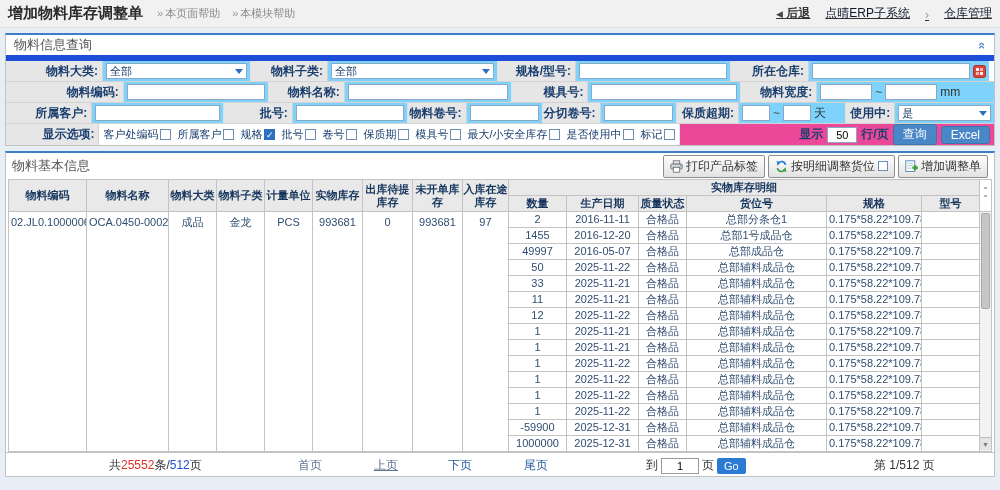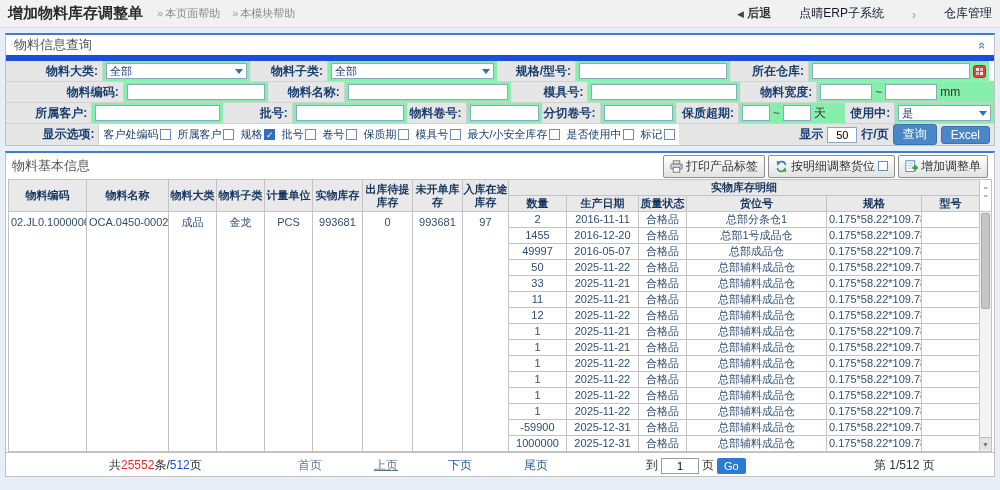--- a/index.html
+++ b/index.html
@@ -3,52 +3,52 @@
 <meta charset="utf-8">
 <style>
   * { box-sizing: border-box; margin:0; padding:0; }
   html,body { width:1000px; height:490px; overflow:hidden; background:#e7eef6; font-family:"Liberation Sans","DejaVu Sans",sans-serif; font-size:12px; color:#333; }
 
   
   .topbar { height:28px; background:#f1f1f1; border-bottom:1px solid #e0e0e0; display:flex; align-items:center; padding:0 8px; }
   .page-title { font-size:15px; font-weight:bold; color:#2b2b2b; margin-right:14px; }
   .help-link { color:#8a8a8a; font-size:11px; margin-right:12px; cursor:pointer; }
   .help-link .arr { color:#9a9a9a; margin-right:2px; }
-  .topbar-right { margin-left:auto; display:flex; align-items:flex-end; gap:28px; font-size:12px; }
+  .topbar-right { margin-left:auto; display:flex; align-items:flex-end; gap:15px; font-size:12px;text-decoration:underline; }
   .back-link { color:#333; font-weight:bold; cursor:pointer; }
   .back-link .tri { font-size:9px; color:#444; }
   .crumb { color:#0f172a; cursor:pointer; }
   .crumb-sep { color:#9a9a9a; }
 
   
   .panel { margin:5px 5px 0 5px; background:#fff; border:1px solid #c2c2c2; border-top:2px solid #3e7ec6; }
   .panel-head { height:20px; display:flex; align-items:center; padding:0 8px; color:#555;gap:8px; }
   .panel-title { font-size:13px; color:#555; }
   .collapse-icon { margin-left:auto; color:#5b8fd0; display:inline-block; transform:rotate(90deg); font-size:13px; font-weight:bold; cursor:pointer; }
 
   
   .form { border-top:6px solid #1d4ed8; }
   .frow { display:flex; border-bottom:1px solid #d2d2d2; height:21px; align-items:stretch; }
   .frow:last-child { border-bottom:none; }
   .flabel { background:#e6e6e6; color:#1a3e6e; font-weight:bold; font-size:12px; display:flex; align-items:center; justify-content:flex-end; padding-right:4px; border-right:1px solid #d2d2d2; }
-  .fcell { display:flex; align-items:center; padding:0 3px; border-right:1px solid #e2e2e2; background:#86efac; }
+  .fcell { display:flex; align-items:center; padding:0 3px; border-right:1px solid #e2e2e2; background:#7dd3fc; }
   .fcell:last-child { border-right:none; }
   input.txt { height:16px; border:1px solid #8aa8c5; font-size:11px; padding:0 2px; width:100%; }
   input.txt.sm { width:28px; }
   input.txt.w55 { width:52px; }
   .sel { height:16px; border:1px solid #8aa8c5; background:#fff; width:100%; display:flex; align-items:center; padding:0 3px; color:#1a3e6e; font-size:11px; position:relative; cursor:pointer; }
   .sel .dd { margin-left:auto; width:0; height:0; border-left:4px solid transparent; border-right:4px solid transparent; border-top:5px solid #2a6fc0; }
   .unit { color:#333; margin-left:3px; }
   .tilde { margin:0 3px; color:#555; }
   .red-icon { width:13px; height:13px; margin-left:3px; flex:0 0 13px; cursor:pointer; }
   .opts { flex:1; display:flex; align-items:center; padding:0 4px; gap:6px; background:#fff; border-right:1px solid #e2e2e2; }
   .opt { display:flex; align-items:center; gap:2px; color:#1a3e6e; font-size:11px; cursor:pointer; white-space:nowrap; }
   .cb { width:11px; height:11px; border:1px solid #6d8db2; background:#fff; display:inline-flex; align-items:center; justify-content:center; font-size:9px; color:#fff; }
   .cb.on { background:#2f6fc1; border-color:#2f6fc1; }
-  .show-area { background:#e5e5e5; display:flex; align-items:center; justify-content:flex-end; gap:4px; padding:0 4px; width:326px; color:#1a3e6e; font-weight:bold; }
+  .show-area { background:#ec4899; display:flex; align-items:center; justify-content:flex-end; gap:4px; padding:0 4px; width:326px; color:#1a3e6e; font-weight:bold; }
   .btn-blue { background:#4a87c7; color:#fff; border:1px solid #3c74b0; border-radius:3px; font-size:12px; padding:1px 9px; cursor:pointer; font-weight:normal; }
 
   
   .panel2-head { height:26px; display:flex; align-items:center; padding:0 6px; }
   .toolbar { margin-left:auto; display:flex; gap:3px; align-items:center; }
   .tb-btn { display:flex; align-items:center; gap:3px; border:1px solid #8e8e8e; background:linear-gradient(#fefefe,#e2e2e2); padding:2px 6px; font-size:12px; color:#333; cursor:pointer; border-radius:2px; }
   .tb-btn .cb { width:10px; height:10px; }
 
   
   table.grid { border-collapse:collapse; table-layout:fixed; width:983px; margin:0 auto; }

